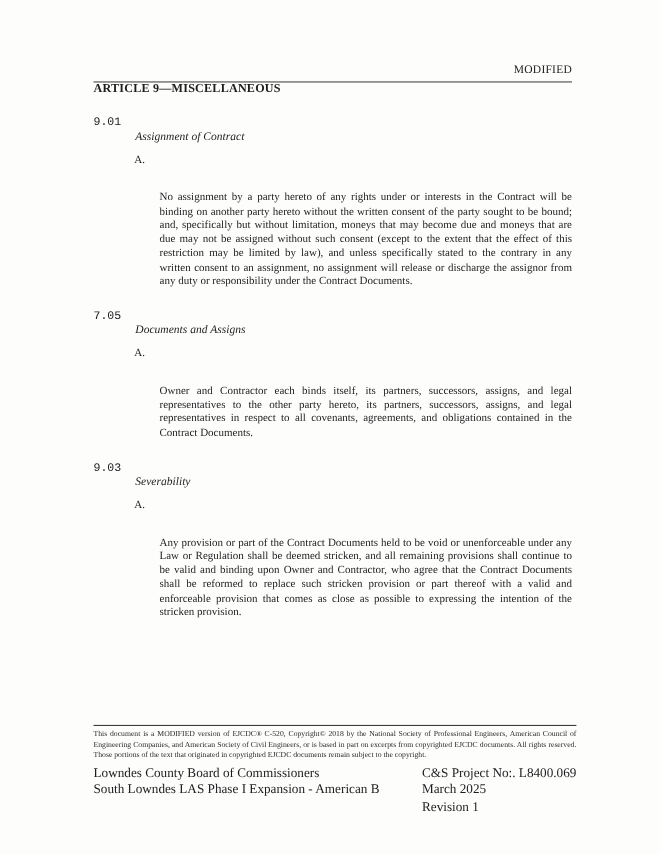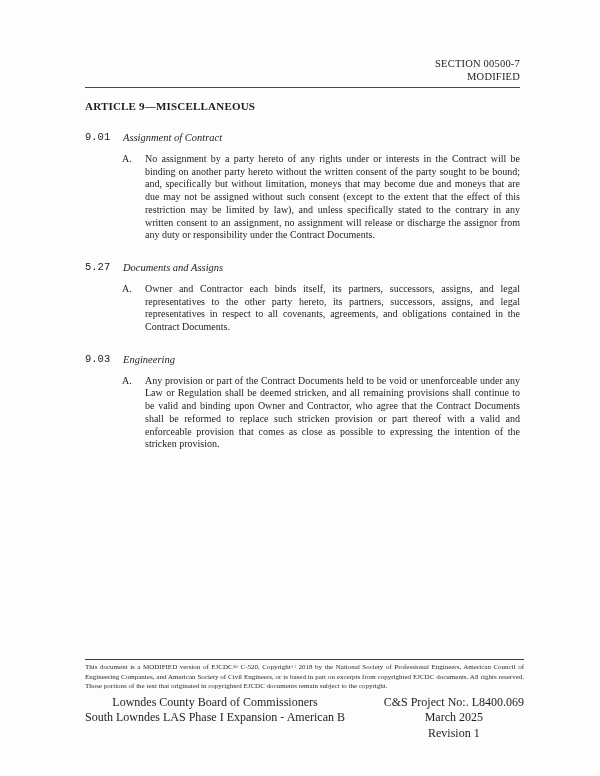--- a/index.html
+++ b/index.html
@@ -26,106 +26,105 @@
     font-size: 10.5px;
     line-height: 13px;
     letter-spacing: 0.2px;
   }
   .header-rule {
     border: none;
     border-top: 1.2px solid #4a4a48;
     margin: 4px 0 0 0;
   }
   .article-title {
-    margin-top: 12px;
+    margin-top: 0;
     font-weight: bold;
     font-size: 11px;
     letter-spacing: 0.2px;
   }
   .section { margin-top: 19px; }
   .sec-head {
     display: flex;
     font-size: 10.5px;
     line-height: 13px;
   }
   .sec-num { width: 38px; flex-shrink: 0; font-family: Liberation Mono, monospace; }
-  .sec-title { font-style: italic; }
+  .sec-title { font-style: italic; margin-top: 12px; }
   .sec-para {
     display: flex;
     margin-left: 37px;
     margin-top: 9px;
     font-size: 10px;
     line-height: 12.7px;
   }
   .para-label { width: 23px; flex-shrink: 0; }
-  .para-text { flex: 1; text-align: justify; }
+  .para-text { flex: 1; text-align: justify; margin-top: 34px; }
   .footer-area {
     position: absolute;
     left: 85px; right: 76px;
     top: 659px;
   }
   .fine-print {
     border-top: 1.2px solid #3c3c3a;
     padding-top: 3px;
     font-size: 7px;
     line-height: 9.6px;
     text-align: justify;
     color: #2a2a2c;
   }
   .footer-cols {
     display: flex;
     justify-content: space-between;
     margin-top: 3px;
     font-size: 12px;
     line-height: 15.6px;
   }
-  .footer-left  { text-align: center; }
-  .footer-right { text-align: center; }
+  .footer-left  { text-align: left; }
+  .footer-right { text-align: left; }
 </style>
 </head>
 <body>
 
 <div class="page">
   <div class="content">
 
     <div class="doc-header">
-      <div>SECTION 00500-7</div>
       <div>MODIFIED</div>
     </div>
 
     <hr class="header-rule">
 
     <div class="article-title">ARTICLE 9—MISCELLANEOUS</div>
 
     <div class="section">
       <div class="sec-head">
         <span class="sec-num">9.01</span>
         <span class="sec-title">Assignment of Contract</span>
       </div>
       <div class="sec-para">
         <span class="para-label">A.</span>
         <span class="para-text">No assignment by a party hereto of any rights under or interests in the Contract will be binding on another party hereto without the written consent of the party sought to be bound; and, specifically but without limitation, moneys that may become due and moneys that are due may not be assigned without such consent (except to the extent that the effect of this restriction may be limited by law), and unless specifically stated to the contrary in any written consent to an assignment, no assignment will release or discharge the assignor from any duty or responsibility under the Contract Documents.</span>
       </div>
     </div>
 
     <div class="section">
       <div class="sec-head">
-        <span class="sec-num">5.27</span>
+        <span class="sec-num">7.05</span>
         <span class="sec-title">Documents and Assigns</span>
       </div>
       <div class="sec-para">
         <span class="para-label">A.</span>
         <span class="para-text">Owner and Contractor each binds itself, its partners, successors, assigns, and legal representatives to the other party hereto, its partners, successors, assigns, and legal representatives in respect to all covenants, agreements, and obligations contained in the Contract Documents.</span>
       </div>
     </div>
 
     <div class="section">
       <div class="sec-head">
         <span class="sec-num">9.03</span>
-        <span class="sec-title">Engineering</span>
+        <span class="sec-title">Severability</span>
       </div>
       <div class="sec-para">
         <span class="para-label">A.</span>
         <span class="para-text">Any provision or part of the Contract Documents held to be void or unenforceable under any Law or Regulation shall be deemed stricken, and all remaining provisions shall continue to be valid and binding upon Owner and Contractor, who agree that the Contract Documents shall be reformed to replace such stricken provision or part thereof with a valid and enforceable provision that comes as close as possible to expressing the intention of the stricken provision.</span>
       </div>
     </div>
 
   </div>
 
   <div class="footer-area">

